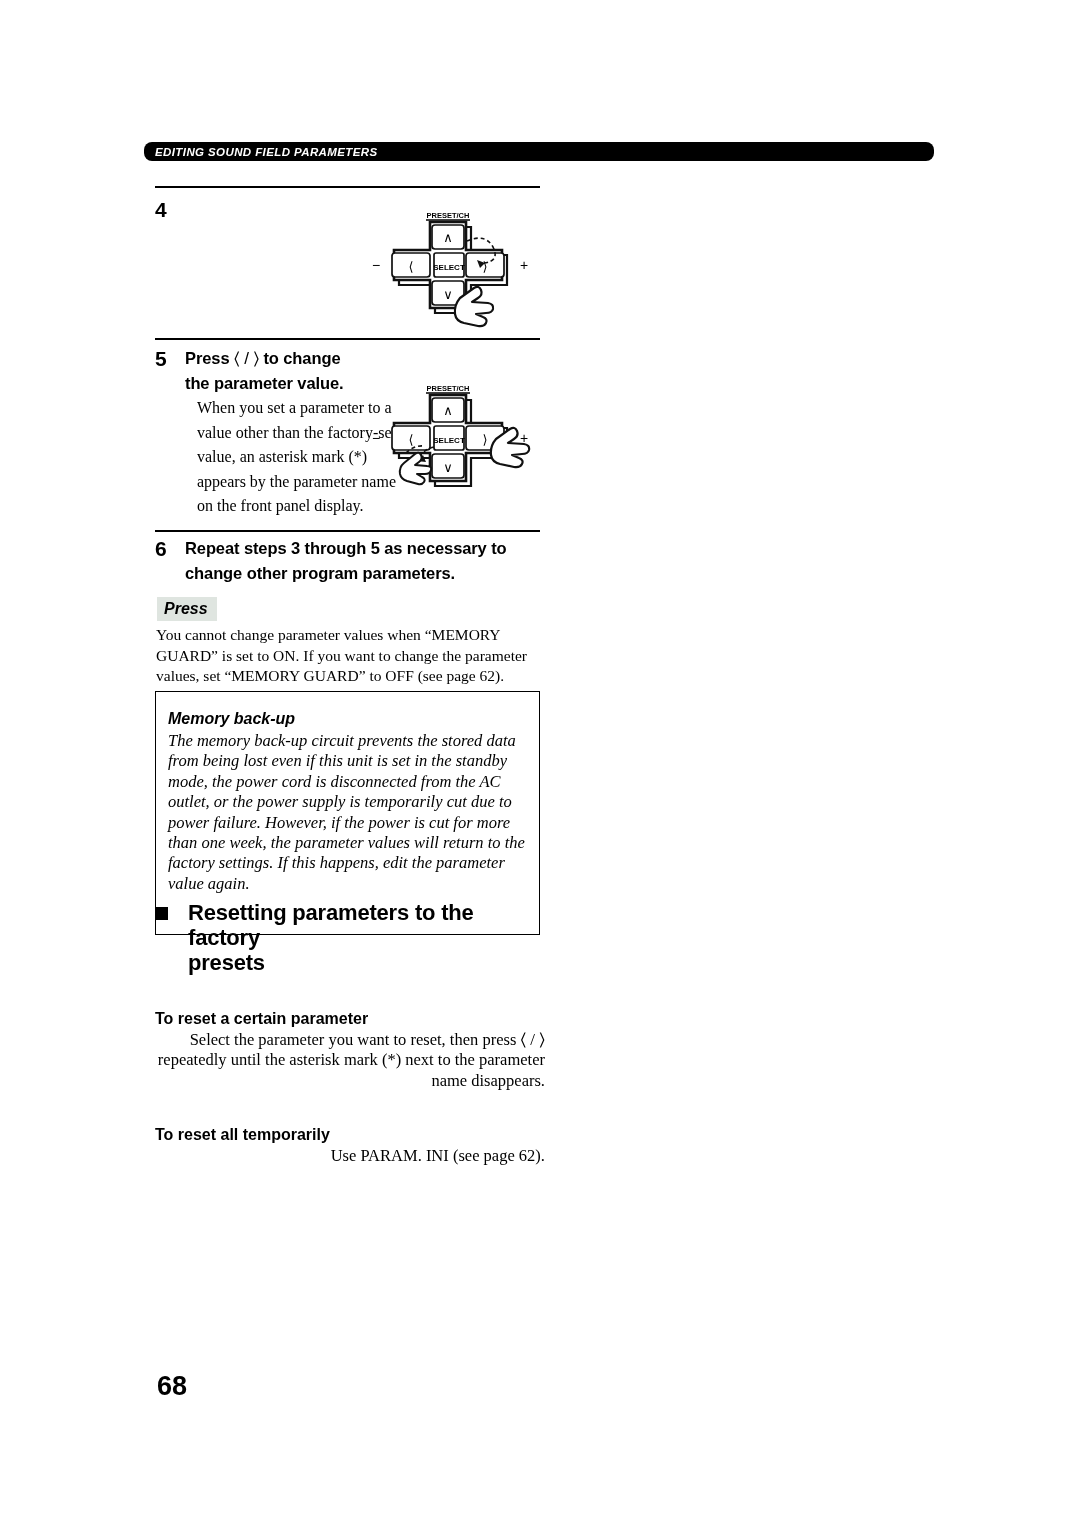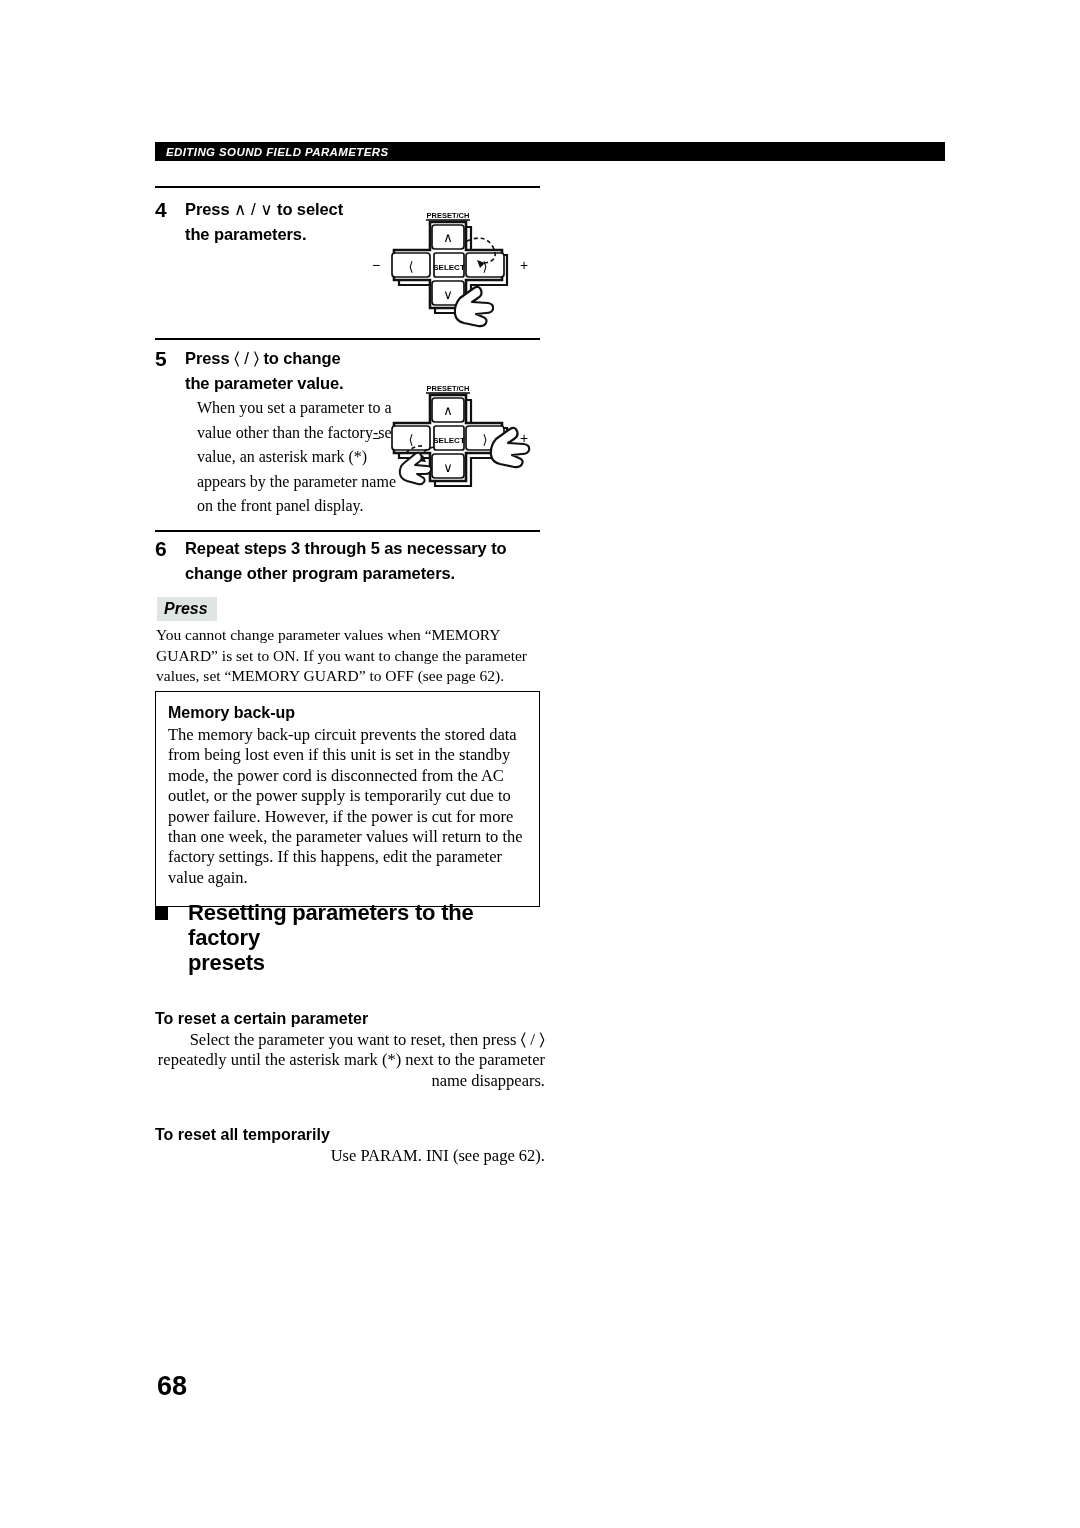--- a/index.html
+++ b/index.html
@@ -19,27 +19,28 @@
   .page {
     position: absolute;
     left: 0; top: 0;
     width: 1080px;
     height: 1528px;
   }
 
   
   .header-band {
     position: absolute;
-    left: 155px;
+    left: 144px;
     top: 142px;
     width: 790px;
     height: 19px;
     background: #000000;
     display: flex;
     align-items: center;
+    border-radius: 8px;
   }
   .header-band-text {
     font-family: "Liberation Sans", sans-serif;
     font-style: italic;
     font-weight: bold;
     font-size: 11.5px;
     letter-spacing: 0.4px;
     color: #ffffff;
     padding-left: 11px;
     white-space: nowrap;
@@ -118,24 +119,25 @@
     font-size: 15.5px;
     line-height: 20.5px;
   }
 
   
   .memory-box {
     position: absolute;
     left: 155px;
     top: 691px;
     width: 385px;
-    height: 216px;
+    height: 244px;
     border: 1.5px solid #000;
     box-sizing: border-box;
-    padding: 10px 12px 0 12px;
+    padding: 16px 12px 0 12px;
+    font-style: italic;
   }
   .memory-title {
     font-family: "Liberation Sans", sans-serif;
     font-weight: bold;
     font-size: 16px;
     line-height: 22px;
     margin-bottom: 1px;
   }
   .memory-text {
     font-family: "Liberation Serif", serif;
@@ -200,26 +202,20 @@
 <div class="page">
 
   <div class="header-band">
     <span class="header-band-text">EDITING SOUND FIELD PARAMETERS</span>
   </div>
 
   <div class="rule" id="rule-step4"></div>
   <div class="step" id="step-4">
     <div class="step-row">
       <div class="step-num">4</div>
-      <div>
-        <div class="step-title">
-          <span>Press </span><span class="chev">∧ / ∨</span><span> to select</span>
-        </div>
-        <div class="step-title">the parameters.</div>
-      </div>
     </div>
   </div>
 
   <div class="dpad-wrap" id="dpad-1">
     <svg width="175" height="125" viewBox="0 0 175 125">
 
       <path d="M62 16 h36 v28 h36 v30 h-36 v28 h-36 v-28 h-36 v-30 h36 z" transform="translate(5,5)" fill="#ffffff" stroke="#111" stroke-width="2.2"></path>
 
       <path d="M62 16 h36 v28 h36 v30 h-36 v28 h-36 v-28 h-36 v-30 h36 z" fill="#ffffff" stroke="#111" stroke-width="2.6"></path>
 

